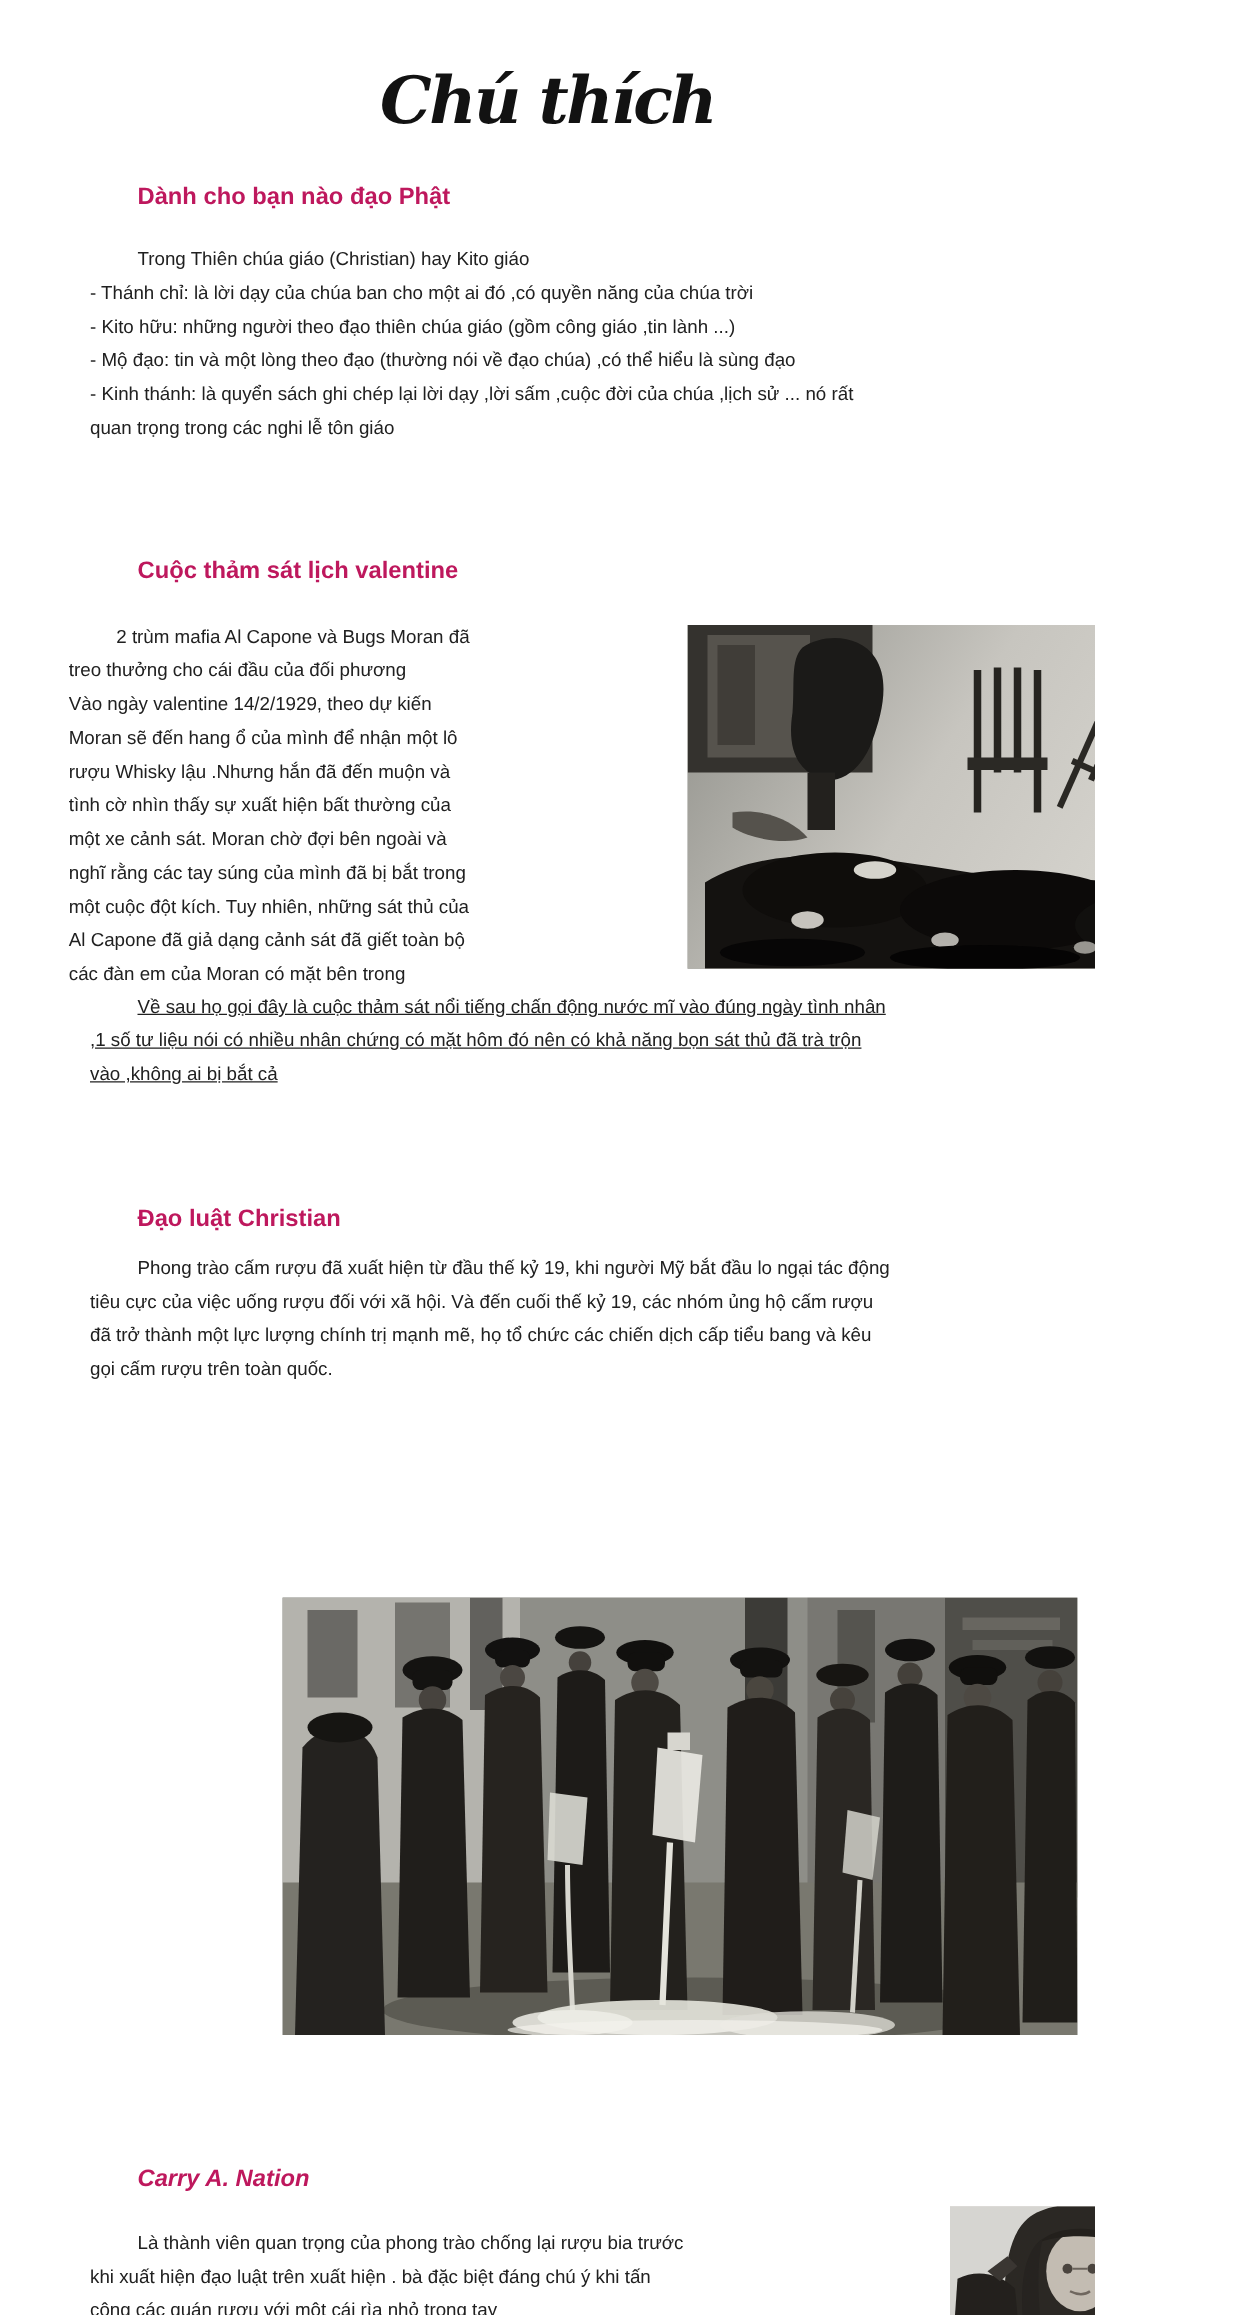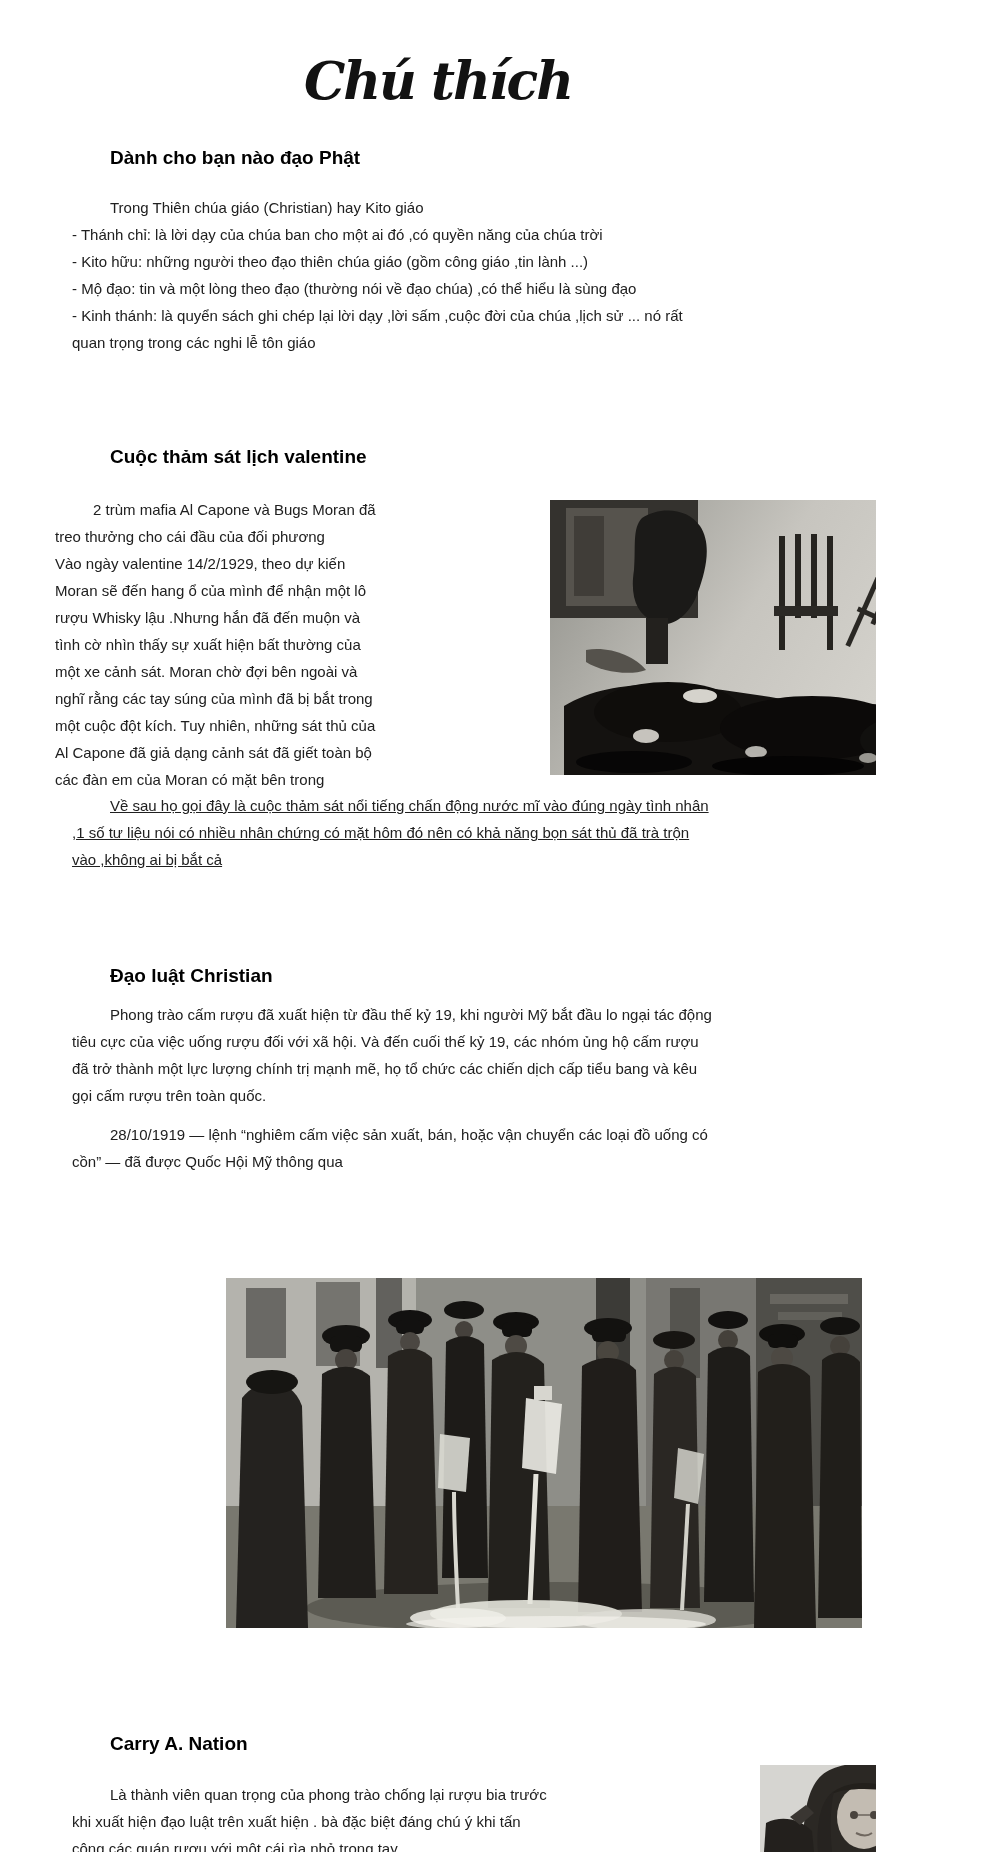--- a/index.html
+++ b/index.html
@@ -7,21 +7,21 @@
     position:relative;width:876px;height:1852px;background:#ffffff;
     overflow:hidden;font-family:"Liberation Sans",sans-serif;color:#1e1e1e;
   }
   .title{
     position:absolute;left:0;right:0;top:50px;text-align:center;
     font-family:"DejaVu Serif",serif;font-weight:bold;font-style:italic;
     font-size:52px;letter-spacing:-2px;color:#121212;
   }
   .h{
     position:absolute;font-weight:bold;font-size:19px;line-height:27px;
-    white-space:pre;color:#000000;
+    white-space:pre;color:#be185d;
   }
   .p{
     position:absolute;font-size:15px;line-height:27px;white-space:pre;color:#202020;
   }
   .indent{text-indent:38px;}
   .photo{position:absolute;overflow:hidden;background:#9a9a94;}
   .photo svg{display:block;}
 </style>
 </head>
 <body>
@@ -98,22 +98,20 @@
 
   <div class="p indent" style="left:72px;top:792px;width:910px;text-decoration:underline;">Về sau họ gọi đây là cuộc thảm sát nổi tiếng chấn động nước mĩ vào đúng ngày tình nhân
 ,1 số tư liệu nói có nhiều nhân chứng có mặt hôm đó nên có khả năng bọn sát thủ đã trà trộn
 vào ,không ai bị bắt cả</div>
 
   <div class="h" style="left:110px;top:962px;">Đạo luật Christian</div>
   <div class="p indent" style="left:72px;top:1001px;width:910px;">Phong trào cấm rượu đã xuất hiện từ đầu thế kỷ 19, khi người Mỹ bắt đầu lo ngại tác động
 tiêu cực của việc uống rượu đối với xã hội. Và đến cuối thế kỷ 19, các nhóm ủng hộ cấm rượu
 đã trở thành một lực lượng chính trị mạnh mẽ, họ tổ chức các chiến dịch cấp tiểu bang và kêu
 gọi cấm rượu trên toàn quốc.</div>
-  <div class="p indent" style="left:72px;top:1121px;width:910px;">28/10/1919 — lệnh “nghiêm cấm việc sản xuất, bán, hoặc vận chuyển các loại đồ uống có
-cồn” — đã được Quốc Hội Mỹ thông qua</div>
 
   <div class="photo" style="left:226px;top:1278px;width:636px;height:350px;">
     <svg width="636" height="350" viewBox="0 0 636 350" xmlns="http://www.w3.org/2000/svg">
       <rect x="0" y="0" width="636" height="350" fill="#8e8e88"></rect>
       <rect x="0" y="0" width="190" height="240" fill="#b4b3ad"></rect>
       <rect x="20" y="10" width="40" height="70" fill="#6a6965"></rect>
       <rect x="90" y="4" width="44" height="84" fill="#75746f"></rect>
       <rect x="150" y="0" width="26" height="90" fill="#62615d"></rect>
       <rect x="420" y="0" width="110" height="230" fill="#787772"></rect>
       <rect x="444" y="10" width="30" height="90" fill="#55544f"></rect>
@@ -168,21 +166,21 @@
       <path d="M310,196 C308,240 306,280 304,326" stroke="#e4e3db" stroke-width="5" fill="none"></path>
       <path d="M228,214 C228,250 230,290 232,330" stroke="#d8d7cf" stroke-width="4" fill="none"></path>
       <path d="M462,226 C460,260 458,296 456,332" stroke="#d2d1c9" stroke-width="4" fill="none"></path>
       <ellipse cx="300" cy="336" rx="96" ry="14" fill="#e6e5dd" opacity="0.9"></ellipse>
       <ellipse cx="232" cy="340" rx="48" ry="10" fill="#efeee7" opacity="0.85"></ellipse>
       <ellipse cx="420" cy="342" rx="70" ry="11" fill="#dddcd4" opacity="0.8"></ellipse>
       <ellipse cx="330" cy="346" rx="150" ry="8" fill="#f3f2ec" opacity="0.7"></ellipse>
     </svg>
   </div>
 
-  <div class="h" style="left:110px;top:1730px;">Carry A. Nation</div>
+  <div class="h" style="left:110px;top:1730px;font-style:italic;">Carry A. Nation</div>
   <div class="p indent" style="left:72px;top:1781px;width:680px;">Là thành viên quan trọng của phong trào chống lại rượu bia trước
 khi xuất hiện đạo luật trên xuất hiện . bà đặc biệt đáng chú ý khi tấn
 công các quán rượu với một cái rìa nhỏ trong tay</div>
 
   <div class="photo" style="left:760px;top:1765px;width:206px;height:87px;background:#d6d5d1;">
     <svg width="206" height="87" viewBox="0 0 206 87" xmlns="http://www.w3.org/2000/svg">
       <rect x="0" y="0" width="206" height="87" fill="#d6d5d1"></rect>
       <rect x="168" y="0" width="38" height="87" fill="#c5c4c0"></rect>
       <path d="M62,10 C80,-6 130,-6 148,12 C162,26 166,54 164,87 L44,87 C42,50 48,22 62,10 Z" fill="#2b2824"></path>
       <ellipse cx="104" cy="52" rx="27" ry="32" fill="#c3bcb2"></ellipse>

